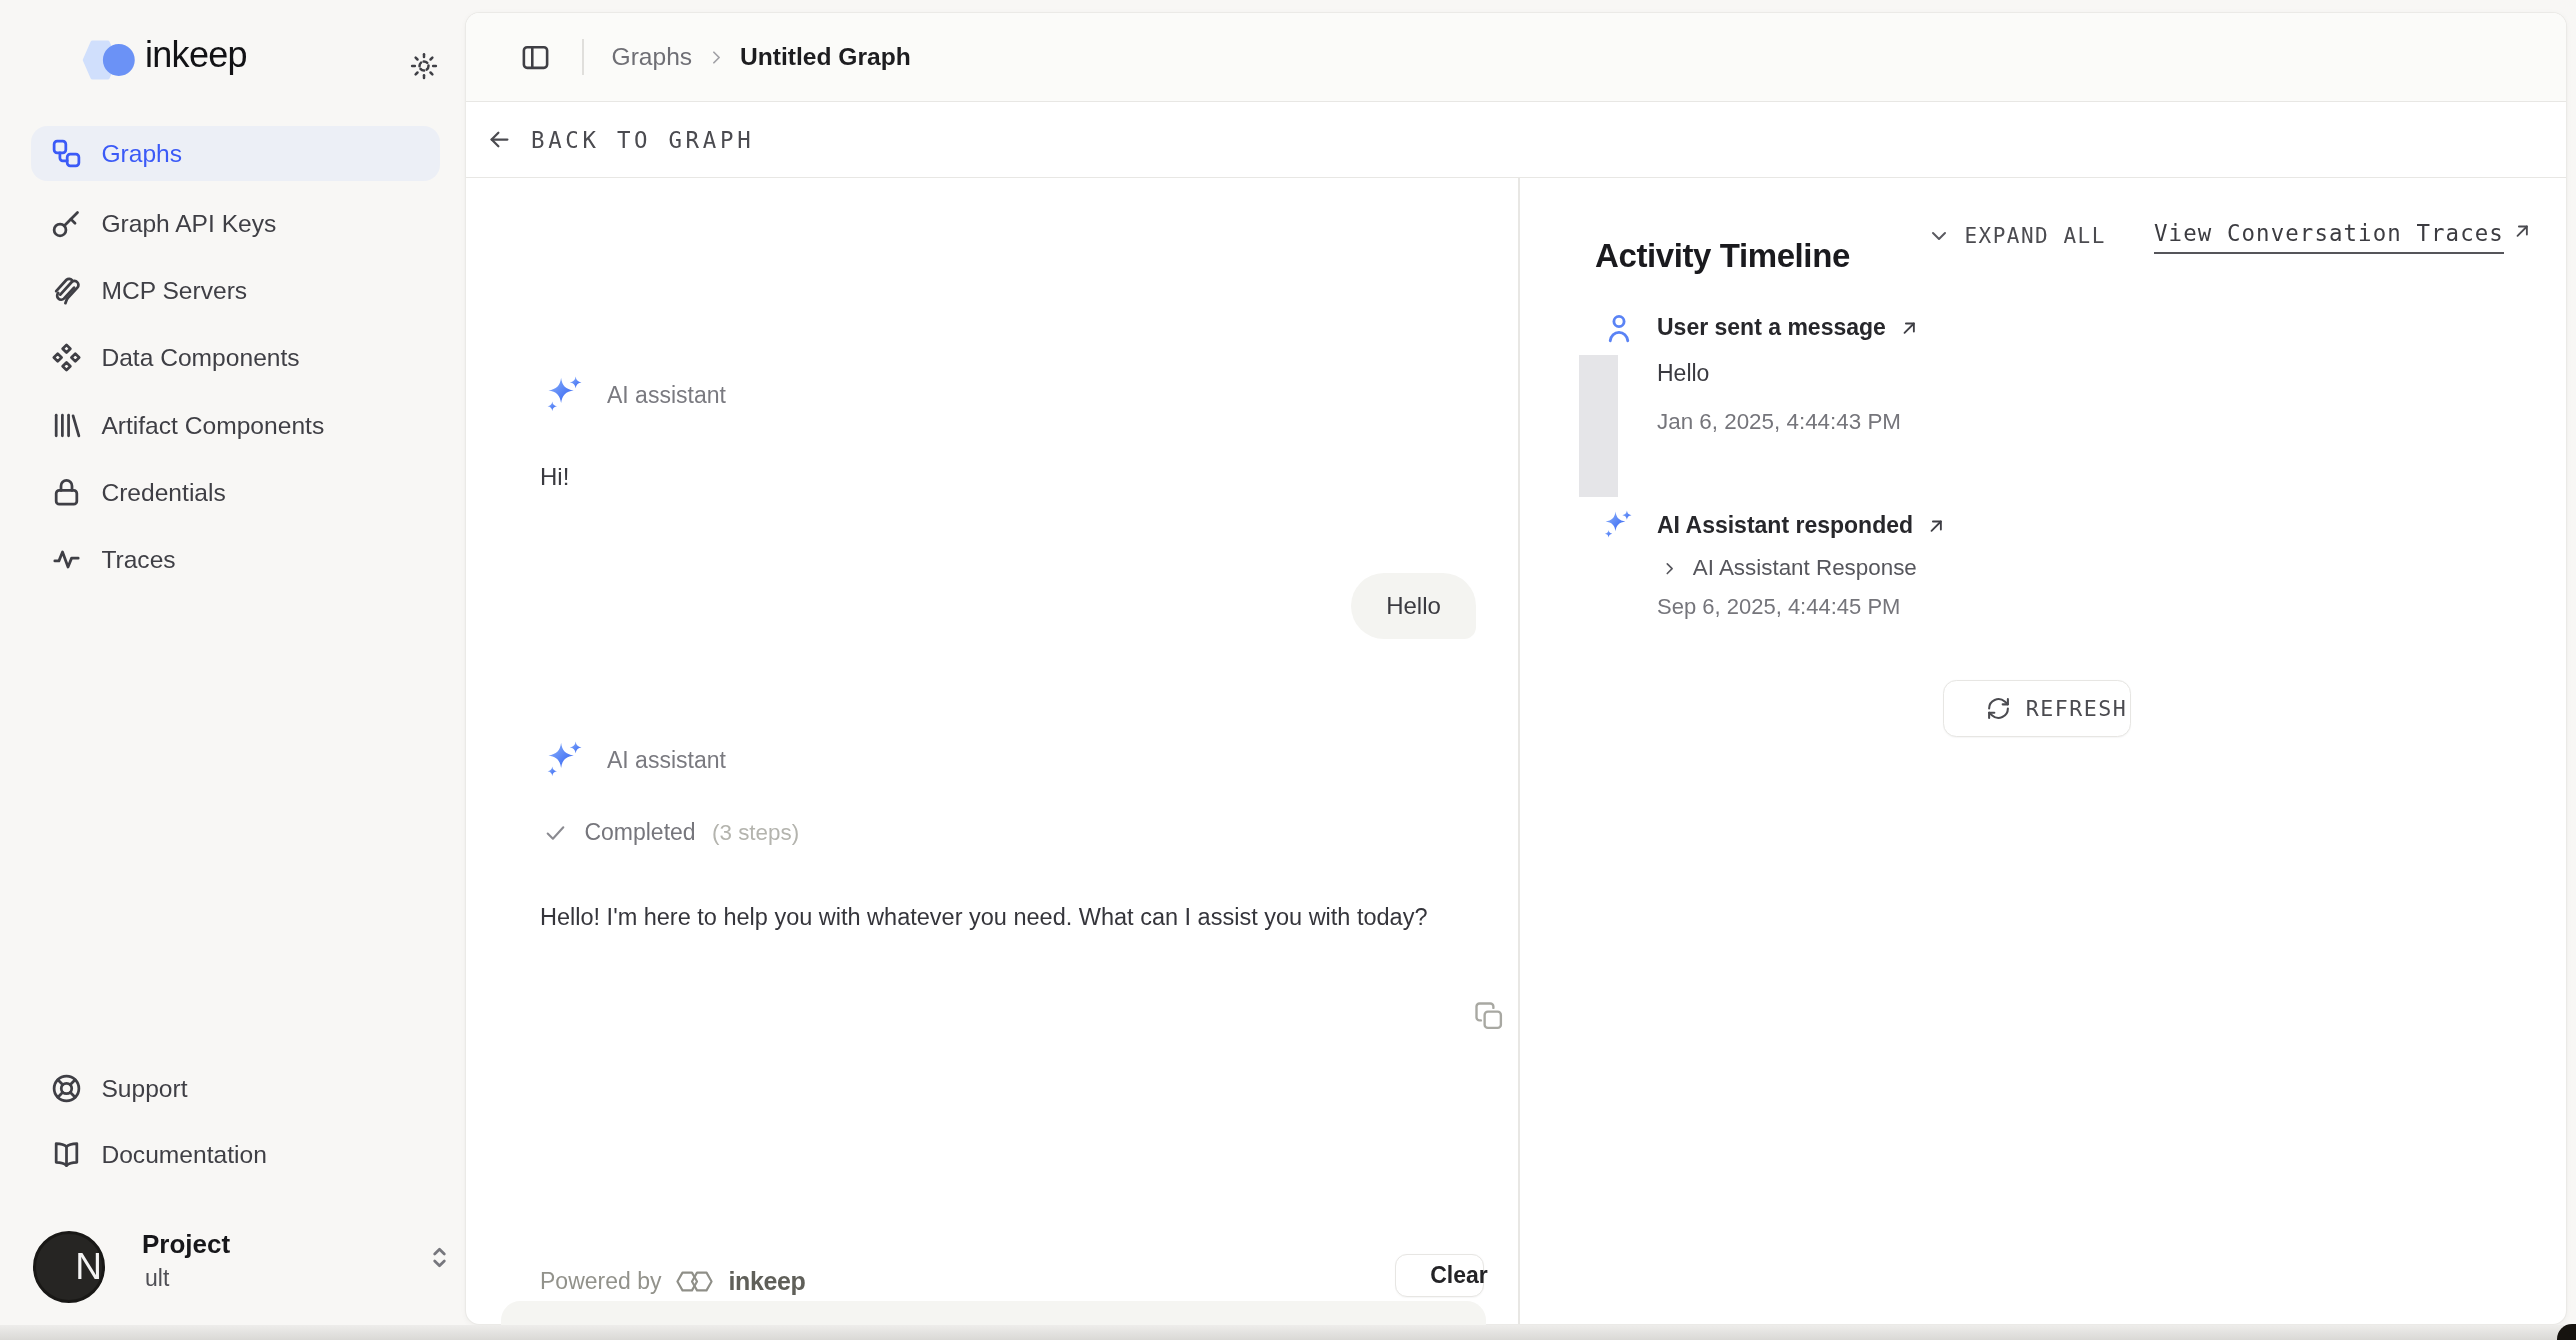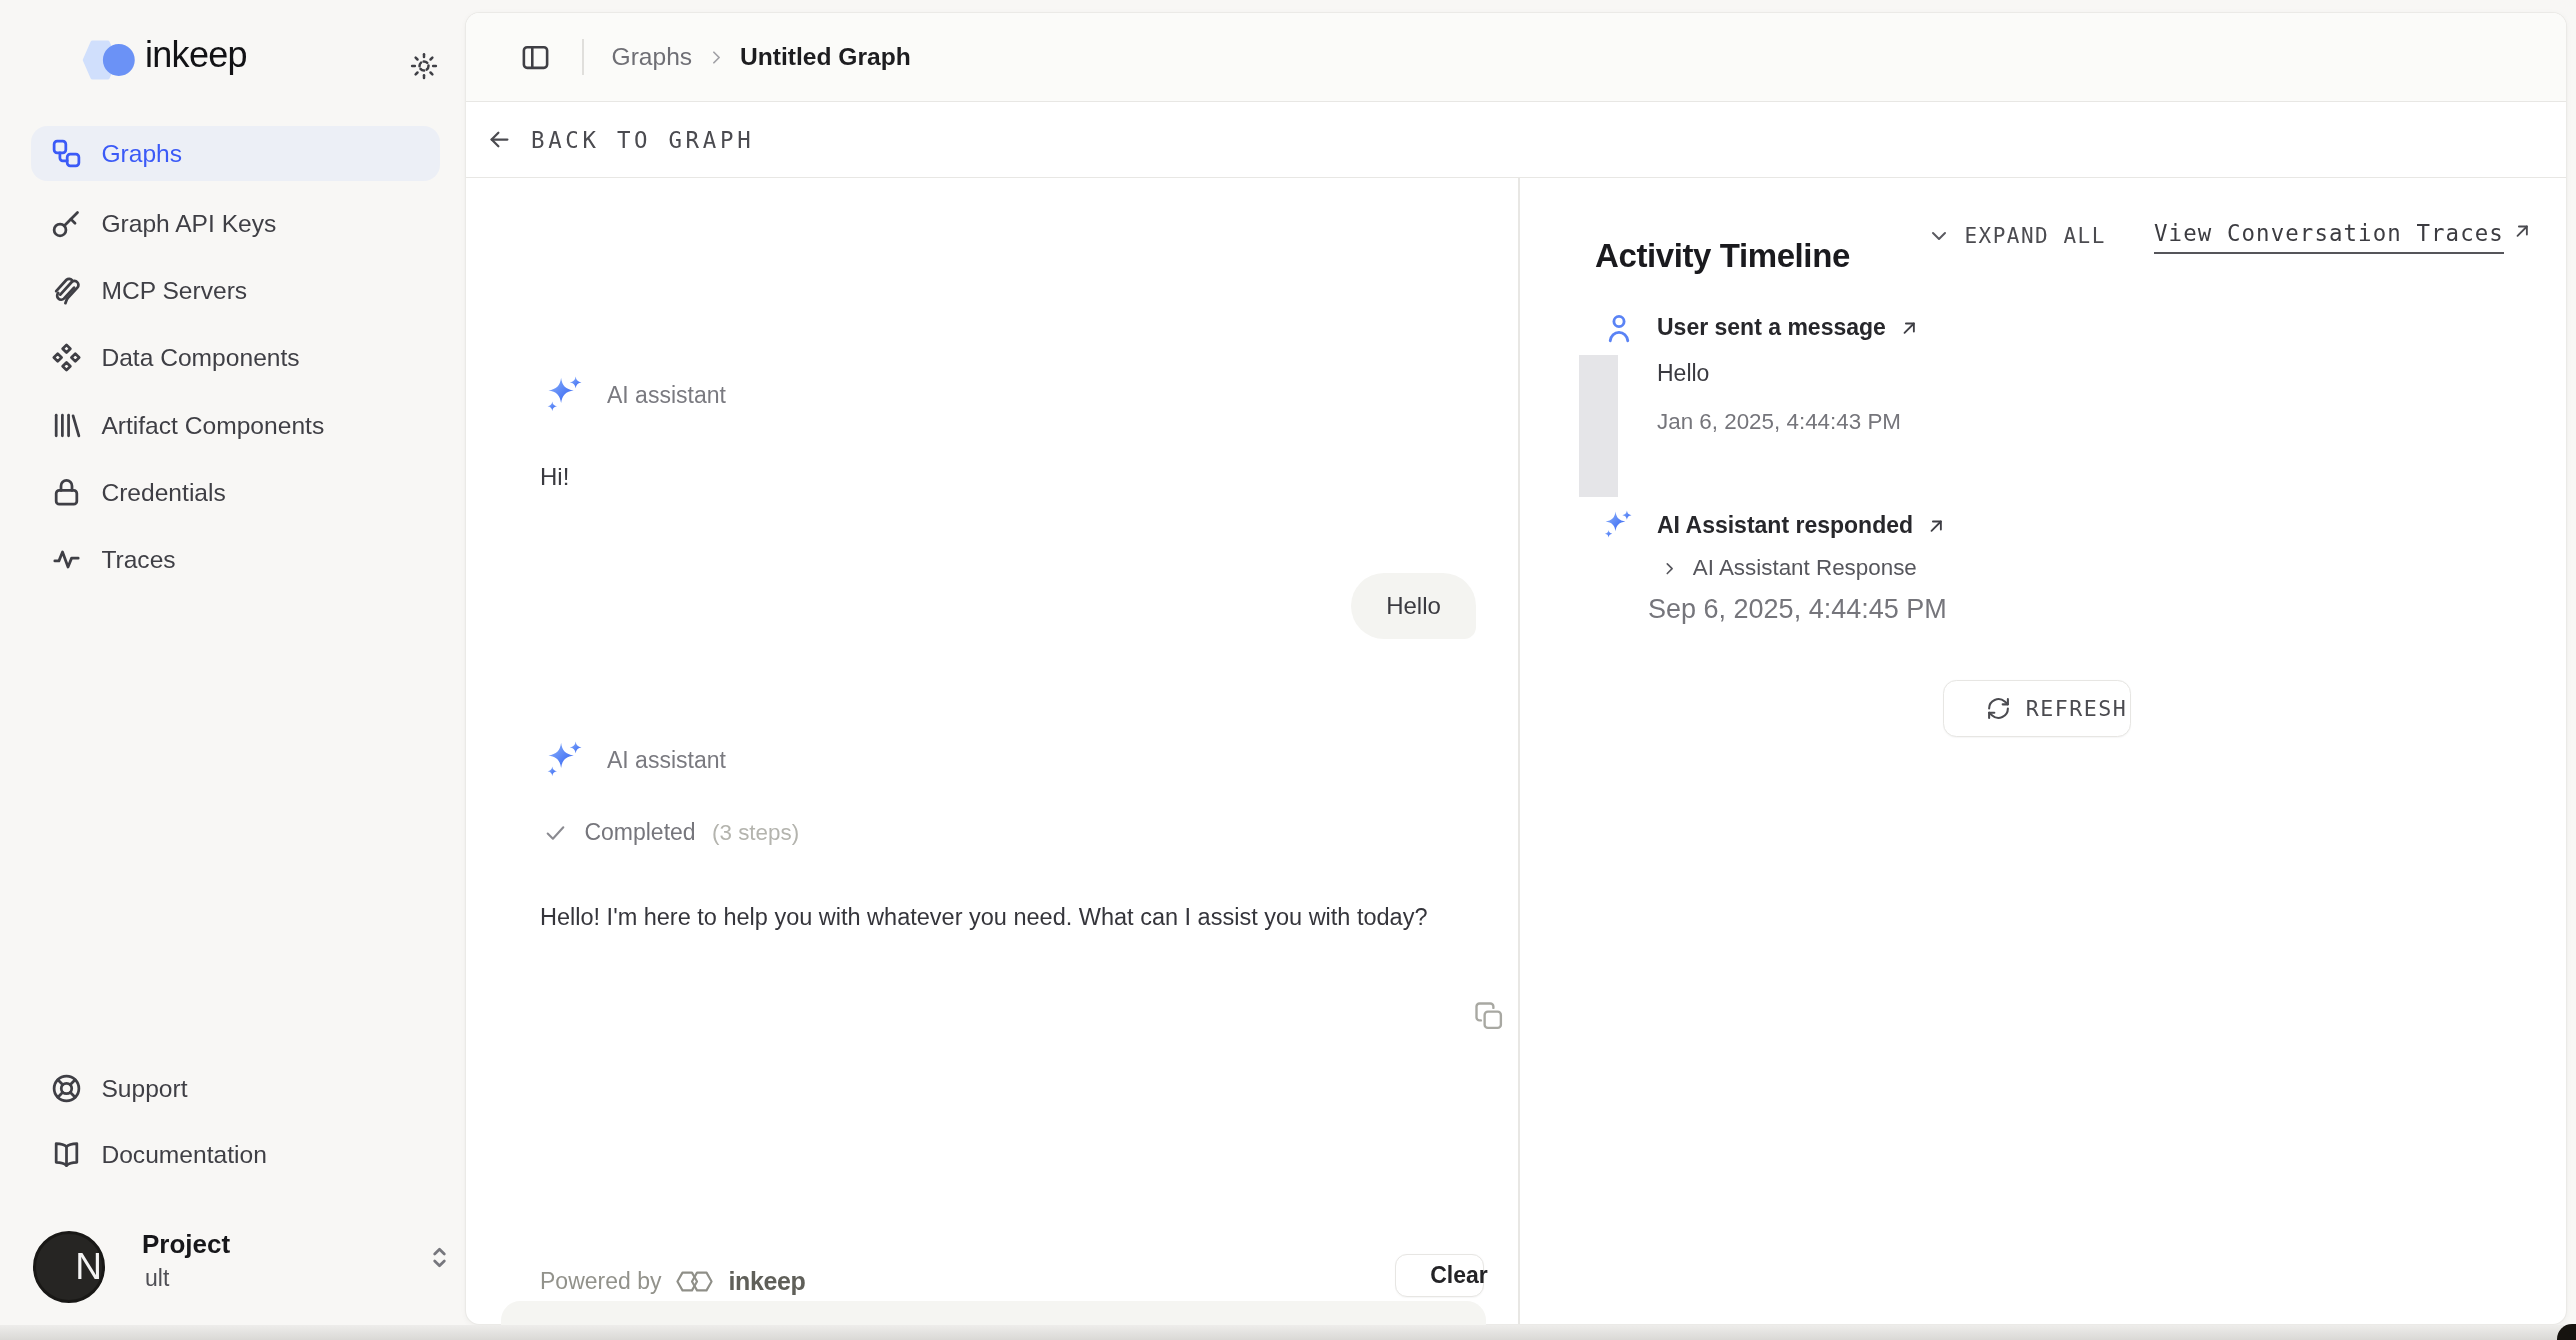--- a/index.html
+++ b/index.html
@@ -400,21 +400,21 @@
         </span>
       </div>
       <div class="abs" style="left:102px;top:377px;display:flex;align-items:center;gap:13.4px;cursor:pointer;">
         <span class="icon">
           <svg width="19.4" height="19.4" viewBox="0 0 24 24" fill="none" stroke="#56565c" stroke-width="2" stroke-linecap="round" stroke-linejoin="round">
               <path d="m9 6 6 6-6 6"></path>
             </svg>
         </span>
         <span style="font-size:22.4px;color:#56565c;">AI Assistant Response</span>
       </div>
-      <div class="abs muted" style="left:90px;top:416px;font-size:27px;">Sep 6, 2025, 4:44:45 PM</div>
+      <div class="abs muted" style="left:99px;top:416px;font-size:22px;">Sep 6, 2025, 4:44:45 PM</div>
 
       <div class="btn abs" style="left:424px;top:502px;width:188px;height:57px;border-radius:13.4px;">
         <span class="icon">
           <svg width="25" height="25" viewBox="0 0 24 24" fill="none" stroke="#4b4b50" stroke-width="2" stroke-linecap="round" stroke-linejoin="round">
             <path d="M3 12a9 9 0 0 1 15-6.7L21 8"></path>
               <path d="M21 3v5h-5"></path>
             <path d="M21 12a9 9 0 0 1-15 6.7L3 16"></path>
               <path d="M3 21v-5h5"></path>
           </svg>
         </span>

